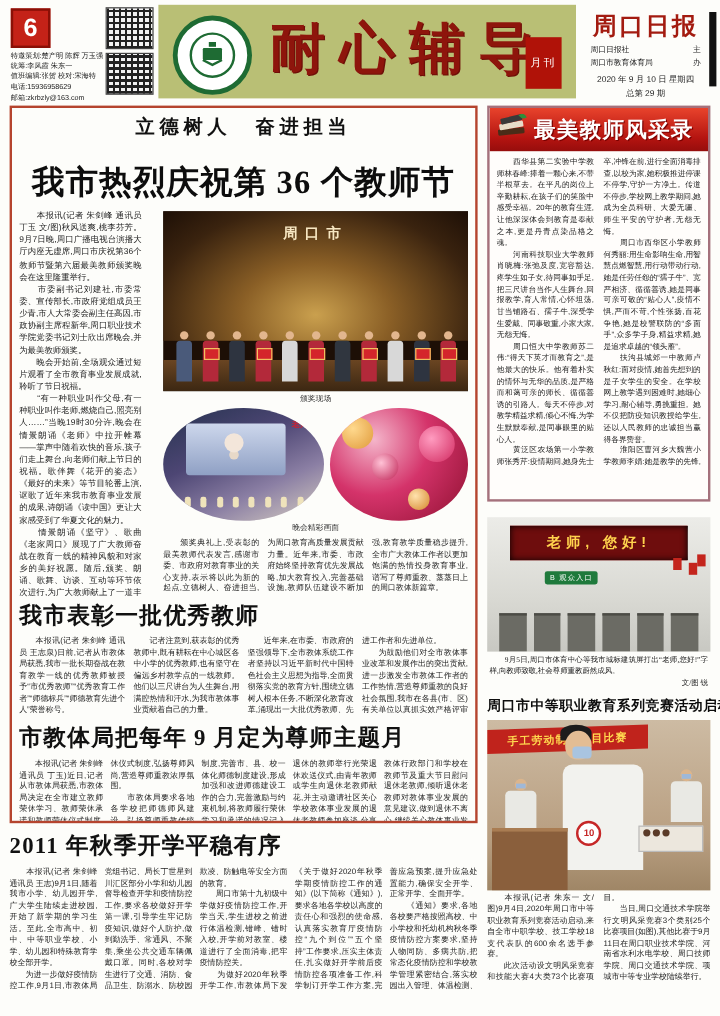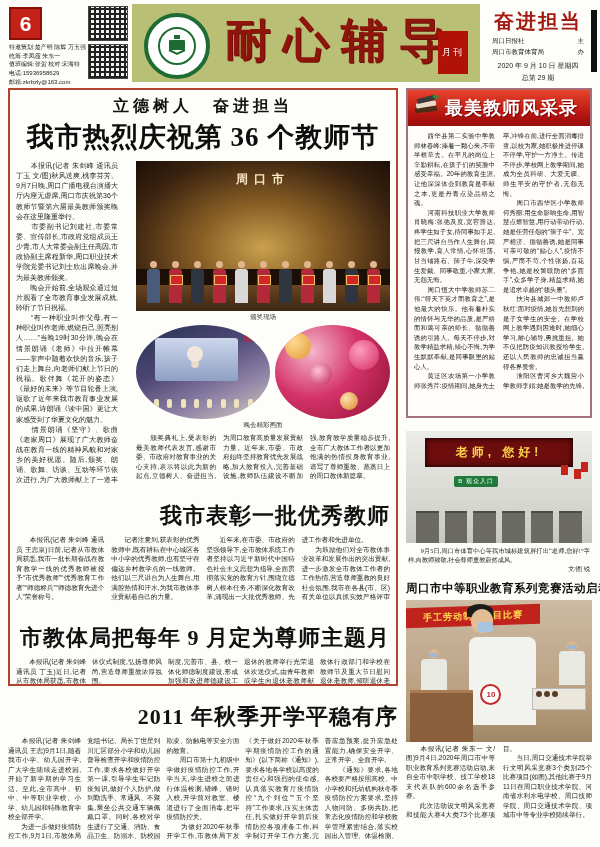--- a/index.html
+++ b/index.html
@@ -33,21 +33,21 @@
   .issue-line{font-size:7px;margin-top:2px;color:#222;}
   .black-bar{position:absolute;right:3px;top:10px;width:6px;height:62px;background:#111;}
   
   .main{position:absolute;left:8px;top:88px;width:584px;display:flex;gap:8px;}
   .col-left{width:390px;}
   .col-right{width:186px;}
   
   .lead-box{border:2px solid #b5442e;padding:6px 6px 4px;height:598px;overflow:hidden;box-sizing:border-box;}
   .kicker{text-align:center;font-size:16px;font-weight:bold;letter-spacing:4px;
           font-family:"Liberation Serif",serif;color:#111;}
-  .h-main{text-align:center;font-size:27px;font-weight:bold;letter-spacing:1px;margin:2px 0 6px;
+  .h-main{text-align:center;font-size:27px;font-weight:bold;letter-spacing:1px;margin:17px 0 6px;
           font-family:"Liberation Serif",serif;color:#0d0d0d;white-space:nowrap;}
   .lead-row{display:flex;gap:18px;}
   .lead-colA{width:102px;height:322px;overflow:hidden;flex:none;}
   .body-text{font-size:7px;line-height:1.45;text-align:justify;white-space:pre-line;color:#222;}
   .lead-photos{flex:1;min-width:0;}
   .caption{font-size:6.5px;text-align:center;color:#333;margin:2px 0 3px;}
   
   .stage-photo{position:relative;height:150px;background:#1d0f06;overflow:hidden;}
   .stage-screen{position:absolute;left:0;top:0;right:0;height:72%;
        background:radial-gradient(ellipse at 50% 80%, #caa04e 0%, #8a5f26 35%, #3a230f 75%, #1d0f06 100%);}
@@ -77,22 +77,22 @@
   .oval-dancers{position:absolute;bottom:12%;left:10%;right:10%;display:flex;justify-content:space-around;}
   .oval-dancers i{width:5px;height:9px;background:#efe3bb;border-radius:2px;}
   .oval-flower{width:46%;background:radial-gradient(circle at 32% 28%,#f4b5ca 0%,#d4336a 45%,#8e1030 100%);}
   .petal{position:absolute;border-radius:50%;}
   .p1{left:8%;top:8%;width:26px;height:26px;background:radial-gradient(circle at 35% 35%,#ffd98e,#e09a3a);}
   .p2{right:10%;top:16%;width:30px;height:30px;background:radial-gradient(circle at 35% 35%,#ff9cc0,#d22a60);}
   .p3{left:30%;top:40%;width:22px;height:22px;background:radial-gradient(circle at 35% 35%,#ffc2d6,#c02255);}
   .p4{right:28%;bottom:10%;width:18px;height:18px;background:radial-gradient(circle at 35% 35%,#ffe2ad,#d4852a);}
   .lead-cont{margin-top:3px;height:52px;overflow:hidden;columns:3;column-gap:7px;}
   
-  .h-section{text-align:right;font-family:"Liberation Serif",serif;font-weight:bold;
-             font-size:22px;letter-spacing:1px;margin:16px 0 4px;color:#111;white-space:nowrap;}
+  .h-section{text-align:left;font-family:"Liberation Serif",serif;font-weight:bold;
+             font-size:19px;letter-spacing:1px;margin:0 0 4px;color:#111;white-space:nowrap;}
   .award-body{columns:4;column-gap:7px;height:72px;overflow:hidden;}
   .respect-body{columns:5;column-gap:6px;height:104px;overflow:hidden;}
   .respect-body .body-text,.award-body .body-text,.lead-cont .body-text,.autumn-body .body-text{font-size:6.6px;}
   
   .autumn{margin-top:6px;}
   .autumn-body{columns:5;column-gap:6px;height:106px;overflow:hidden;}
   
   .gallery-box{border:2px solid #a4717c;height:330px;overflow:hidden;box-sizing:border-box;background:#fffdfb;}
   .gallery-banner{height:36px;background:linear-gradient(180deg,#e8432c 0%,#b41410 70%,#960d0c 100%);
                   display:flex;align-items:center;padding:0 6px;gap:5px;}
@@ -165,21 +165,21 @@
         <circle cx="20" cy="20" r="18" fill="#ffffff" stroke="#1e6b33" stroke-width="2"></circle>
         <rect x="12" y="14" width="16" height="10" rx="1" fill="#1e6b33"></rect>
         <path d="M12 24 L20 28 L28 24" fill="none" stroke="#1e6b33" stroke-width="2"></path>
         <rect x="17" y="9" width="6" height="4" fill="#1e6b33"></rect>
       </svg>
     </div>
     <div class="masthead">耐心辅导</div>
     <div class="monthly">月刊</div>
   </div>
   <div class="hdr-right">
-    <div class="paper-name">奋进担当</div>
+    <div class="paper-name">周口日报</div>
     <div class="org-row">
       <span>周口日报社</span>
       <span>主</span>
     </div>
     <div class="org-row">
       <span>周口市教育体育局</span>
       <span>办</span>
     </div>
     <div class="date-line">2020 年 9 月 10 日  星期四</div>
     <div class="issue-line">总第 29 期</div>

